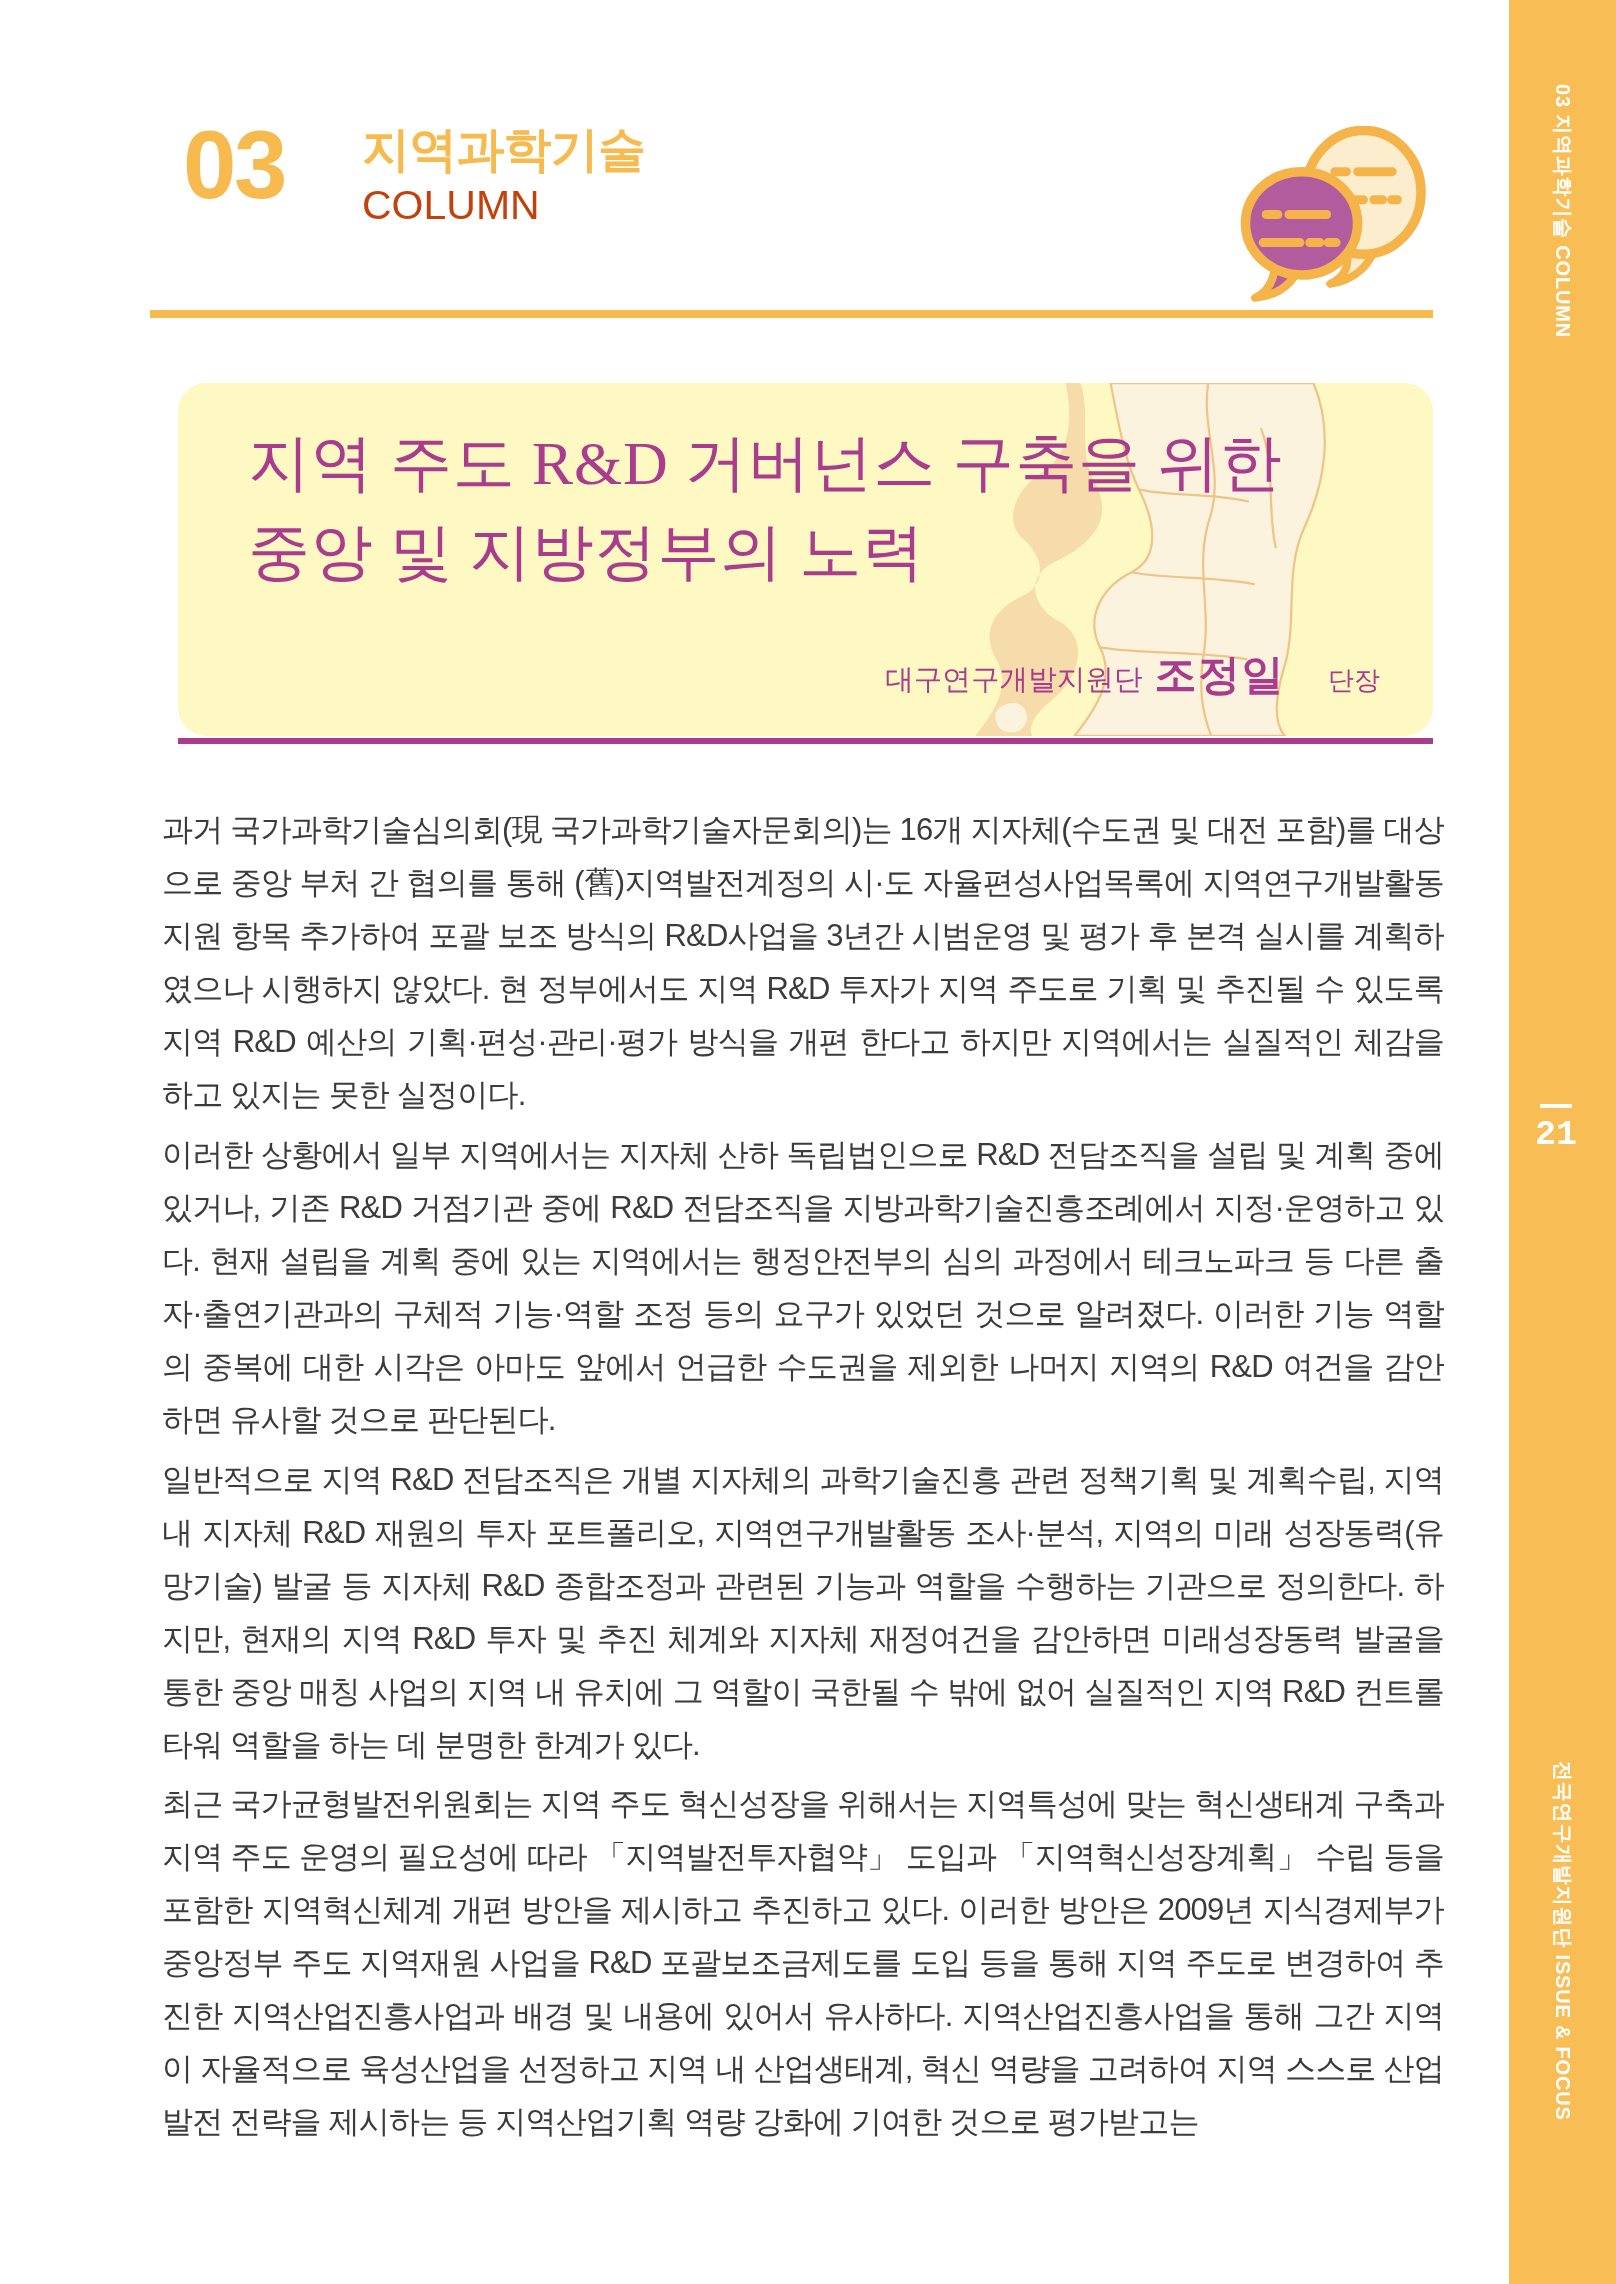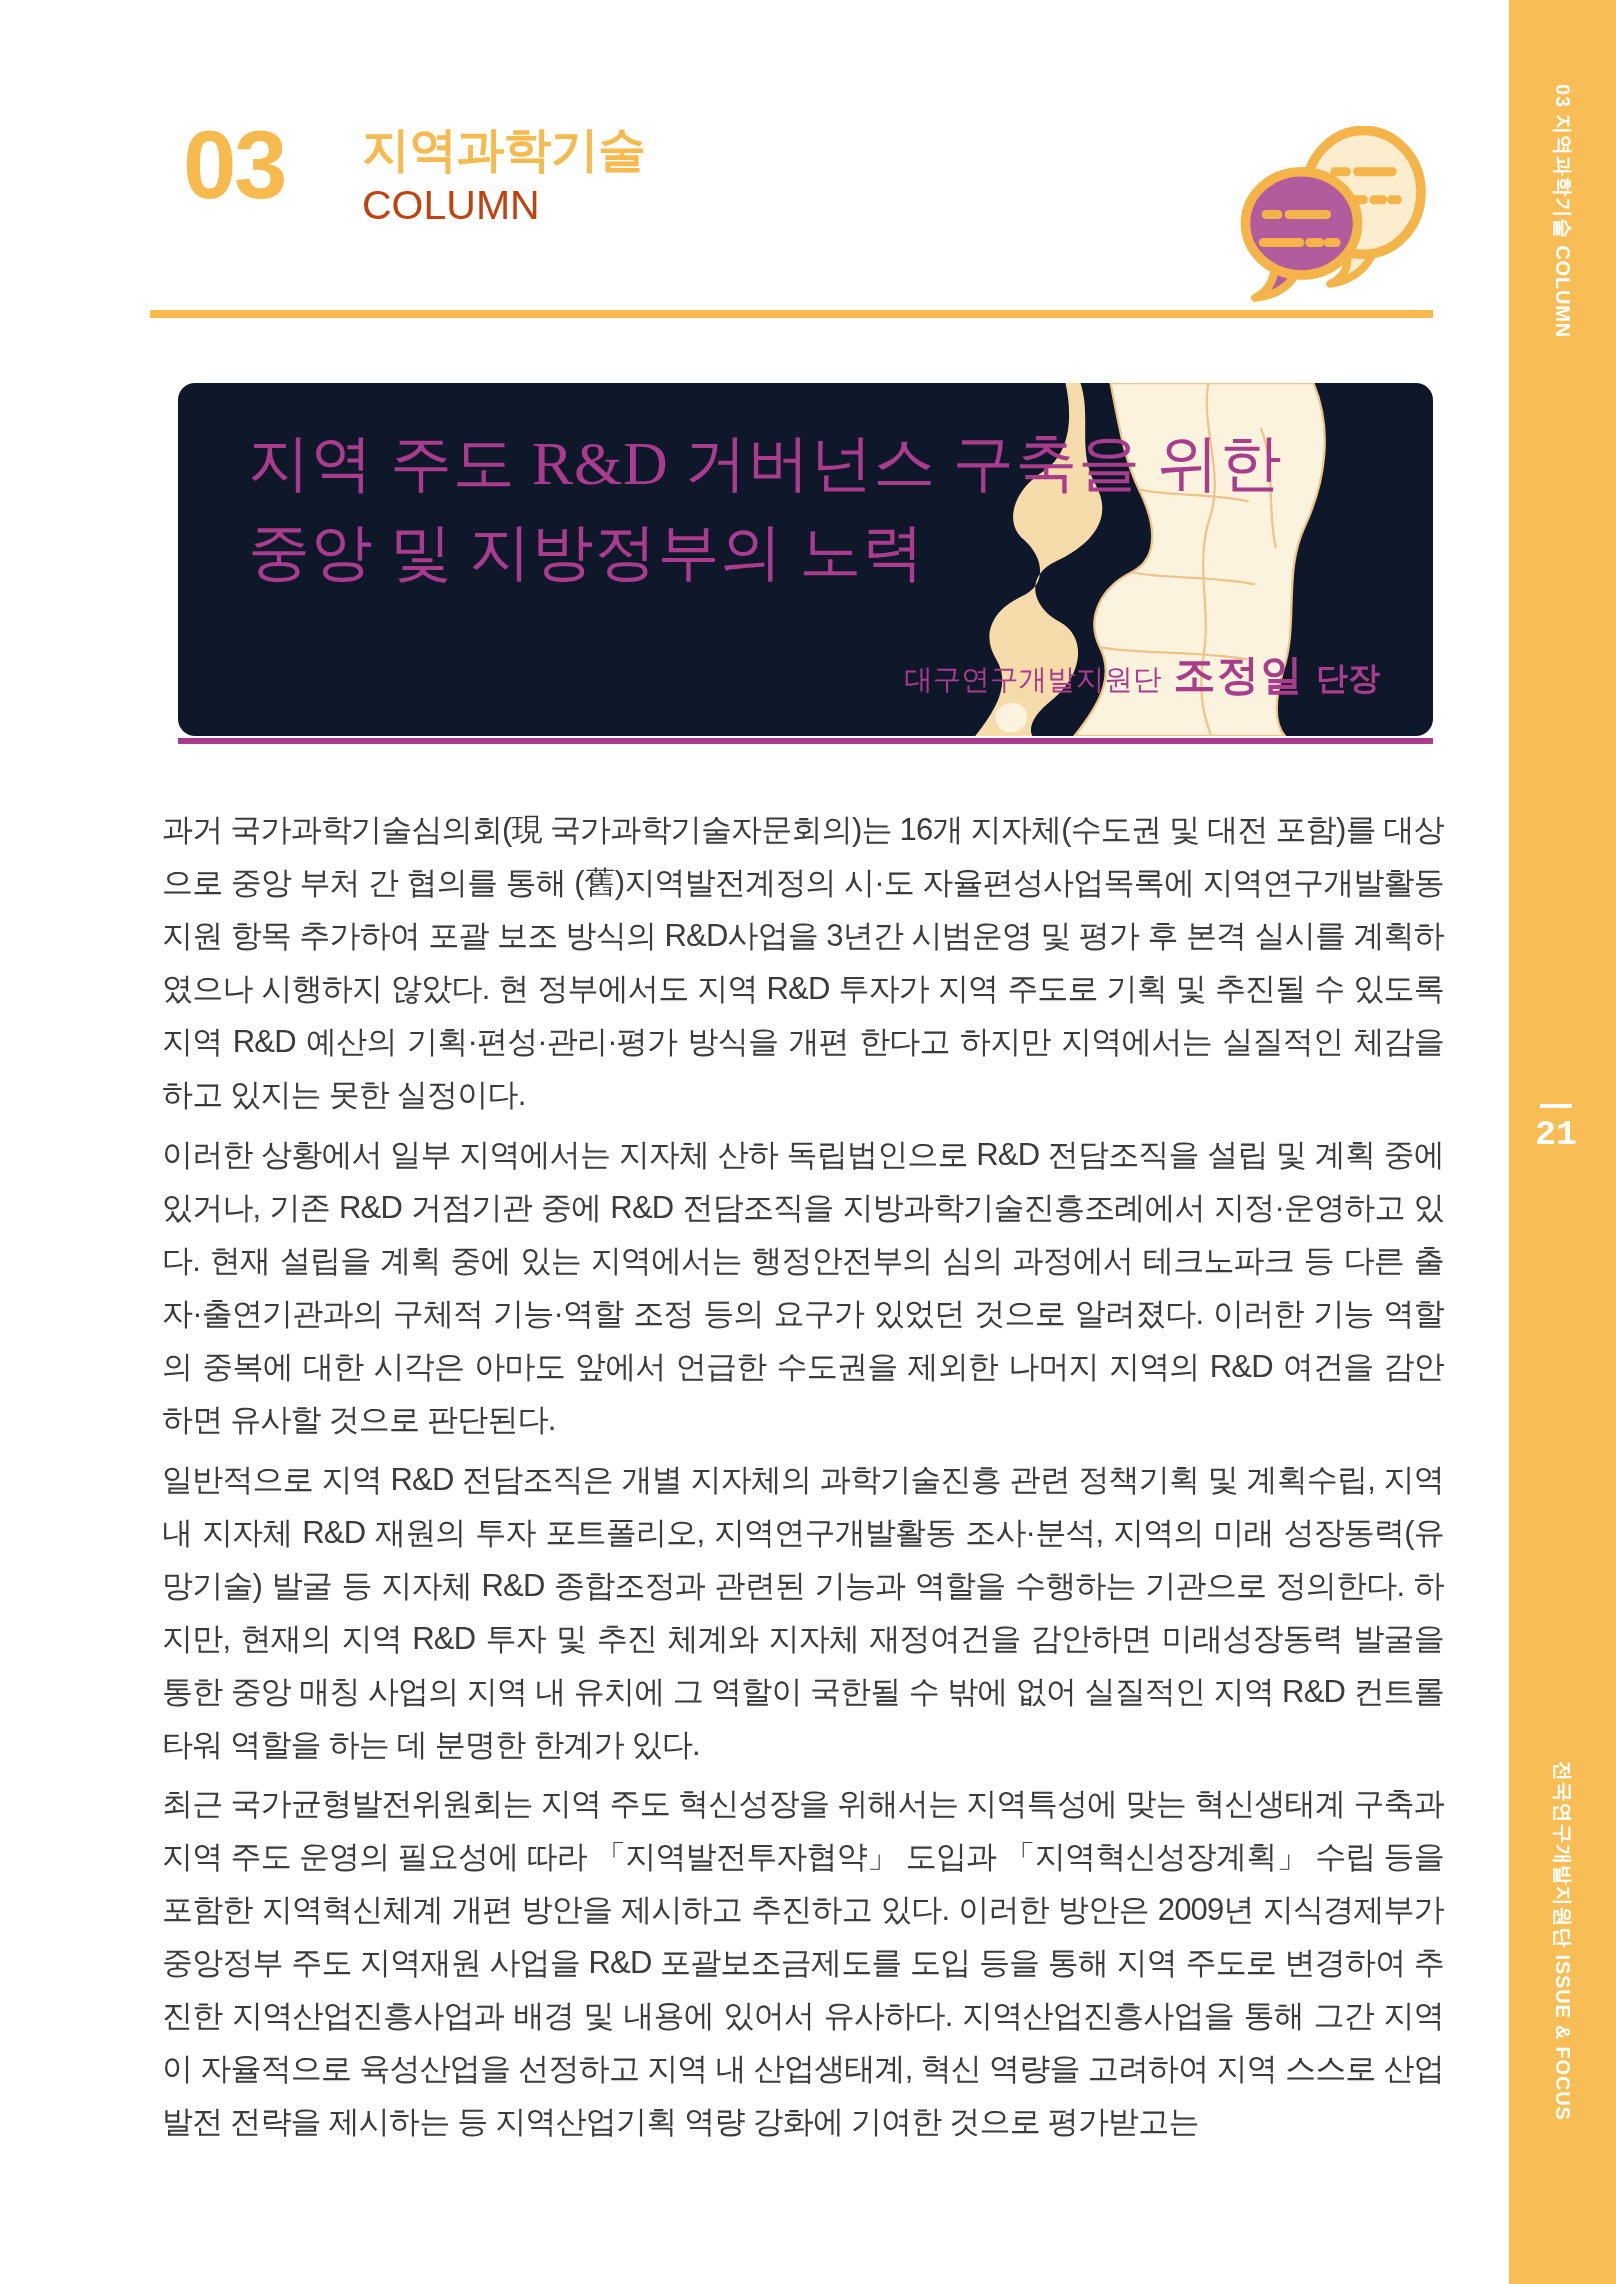--- a/index.html
+++ b/index.html
@@ -32,35 +32,35 @@
   .sec-ko{color:#F7BA4F;font-size:48px;font-weight:bold;letter-spacing:-0.8px;}
   .sec-en{color:#c2410c;font-size:41px;font-weight:normal;margin-top:10.5px;letter-spacing:0px;}
   .bubbles{position:absolute;left:1233px;top:126px;width:199px;height:177px;}
   .header-rule{
     position:absolute;left:150px;top:310px;width:1283px;height:8.3px;background:#F7BA4F;
   }
 
   
   .title-box{
     position:absolute;left:178px;top:383px;width:1255px;height:353px;
-    background:#0f172a;border-radius:17px;overflow:hidden;
+    background:#fef9c3;border-radius:28px;overflow:hidden;
   }
   .map-svg{position:absolute;left:677px;top:0;width:481px;height:353px;}
   .title{
     position:absolute;left:70px;top:36px;margin:0;
     font-family:"Liberation Serif", serif;font-weight:normal;
     color:#A93C8C;font-size:62px;line-height:89px;letter-spacing:0.8px;
   }
   .author{
     position:absolute;right:53px;bottom:33px;
     display:flex;align-items:baseline;gap:12px;color:#A93C8C;white-space:nowrap;
   }
   .author .aff{font-size:28.6px;font-weight:normal;margin-left:36px;}
   .author .name{font-size:42px;font-weight:bold;letter-spacing:1.5px;}
-  .author .role{font-size:32px;font-weight:bold;}
+  .author .role{font-size:26px;font-weight:normal;margin-left:31px;}
   .title-rule{
     position:absolute;left:178px;top:738px;width:1255px;height:6px;background:#A93C8C;
   }
 
   
   .body-text{
     position:absolute;left:162px;top:803px;width:1282px;
     color:#3B3B3B;font-size:31px;line-height:53px;letter-spacing:-0.8px;
     text-align:justify;
   }

